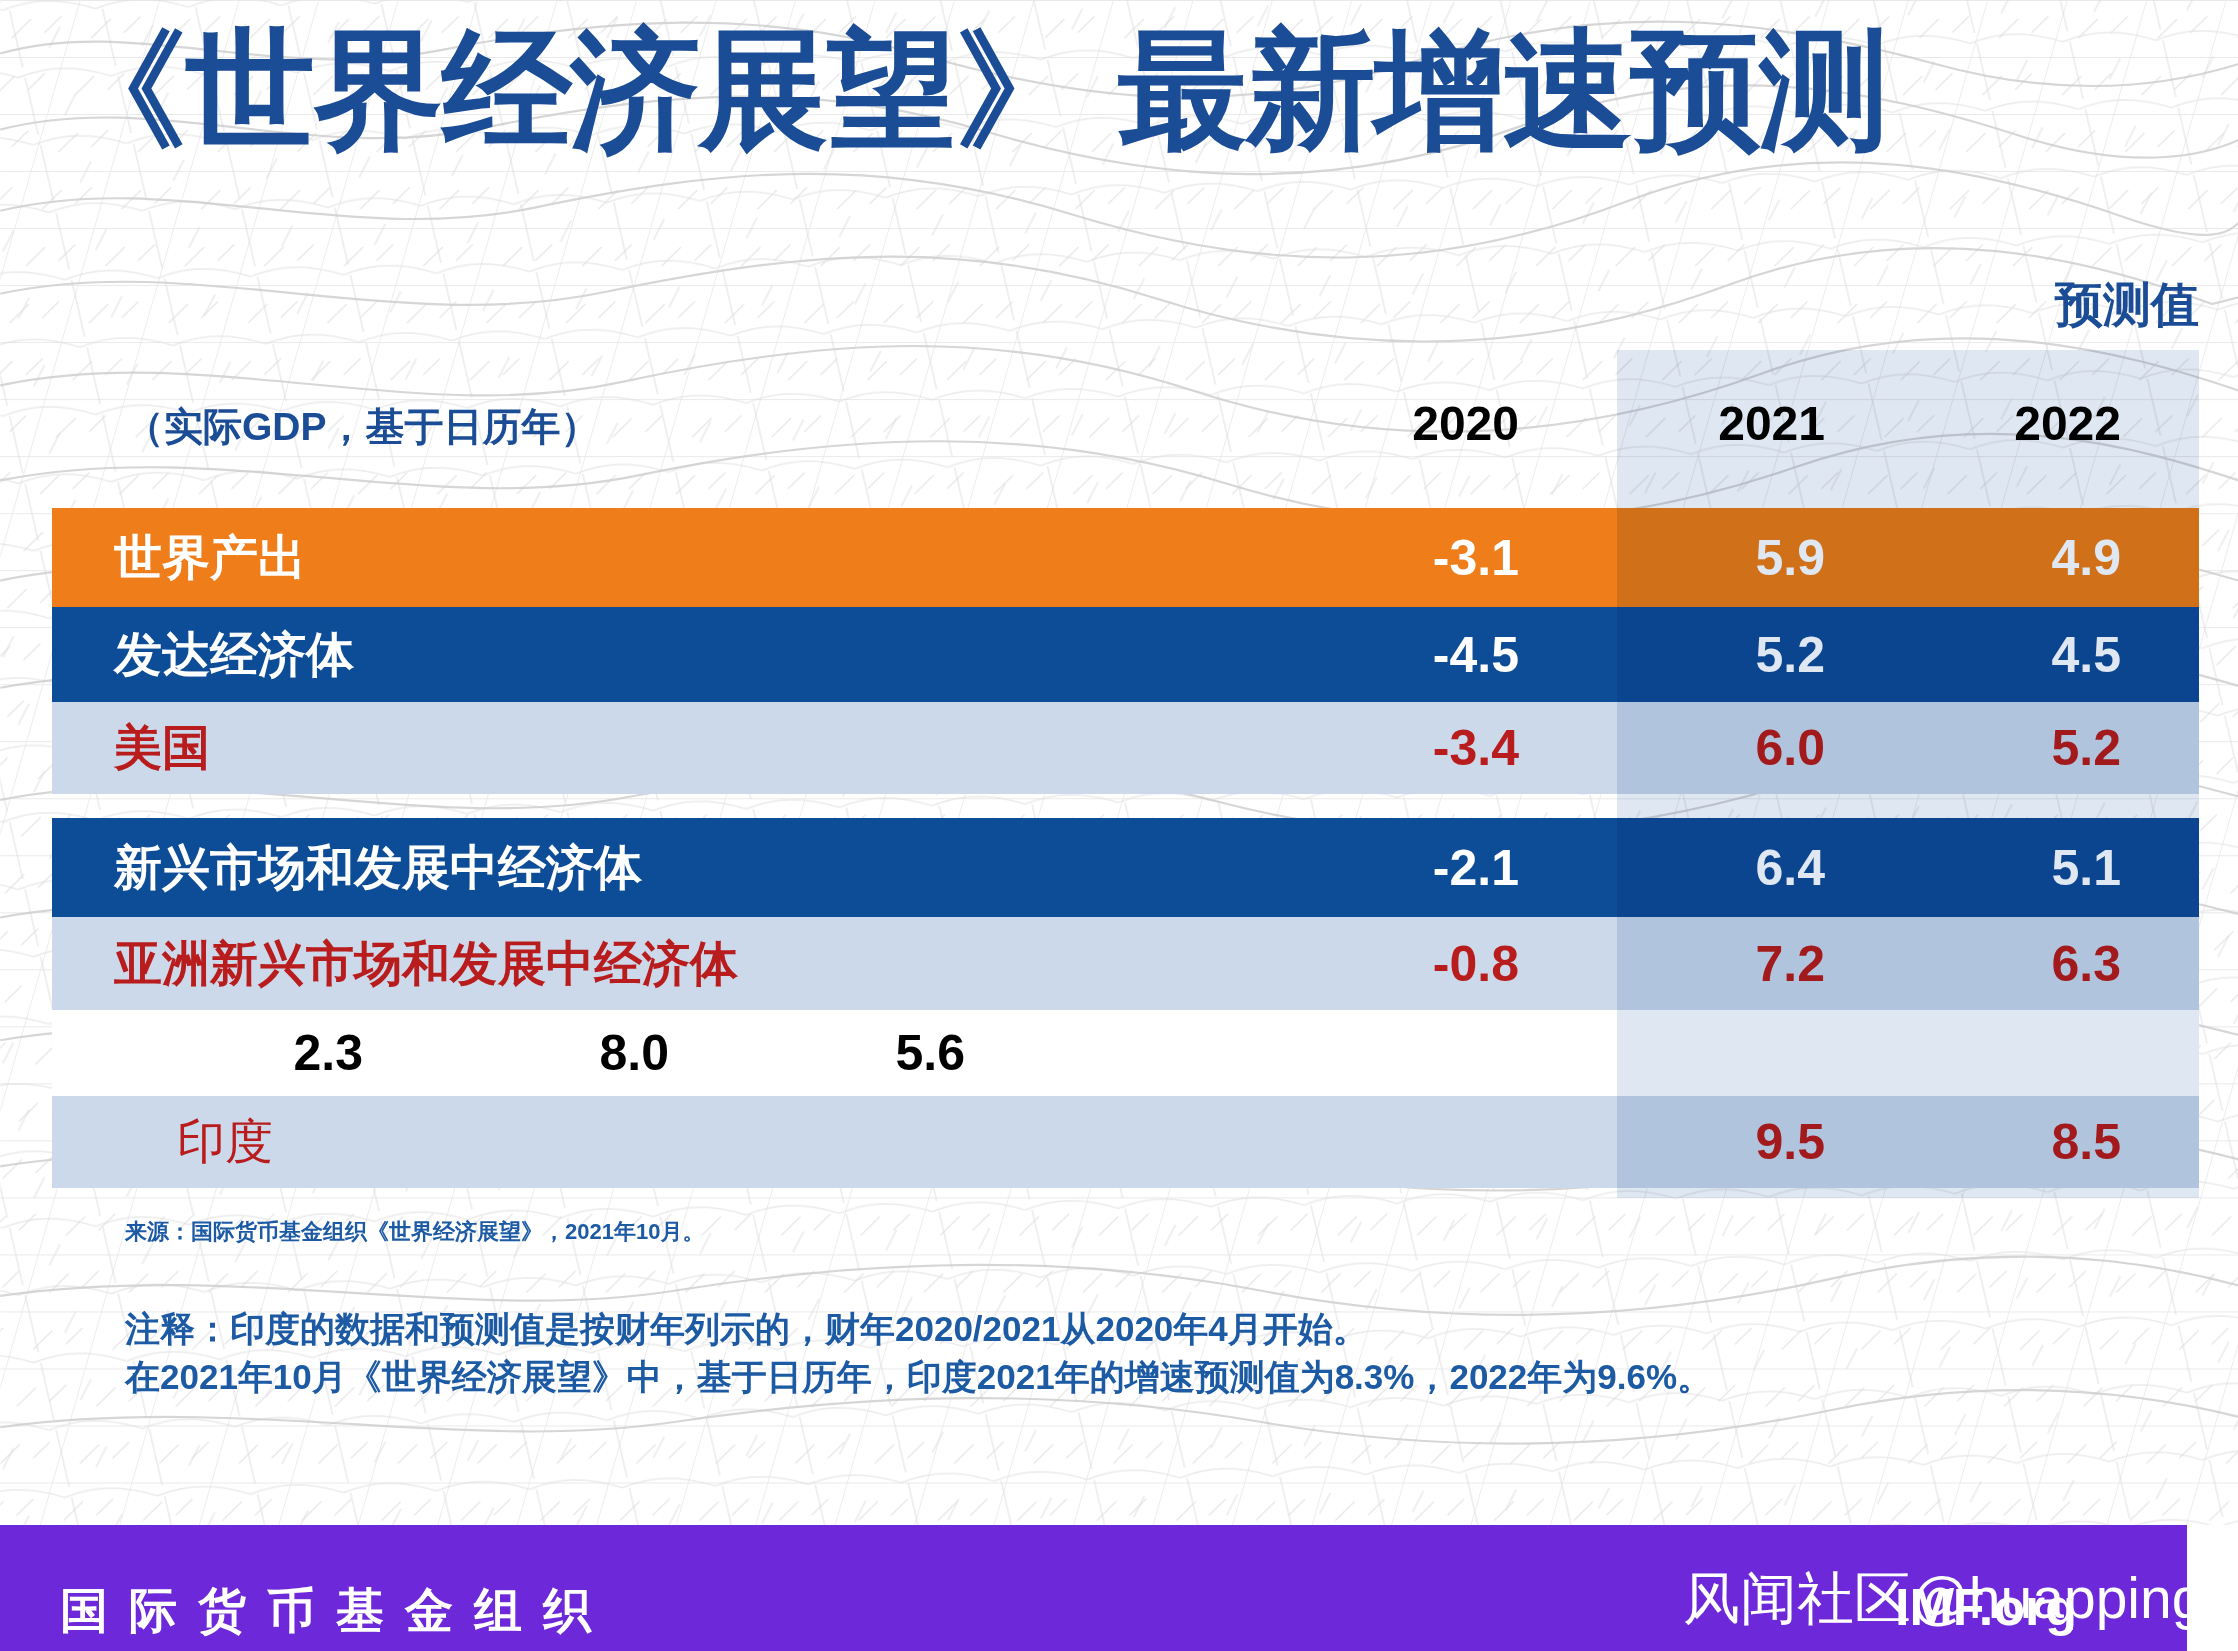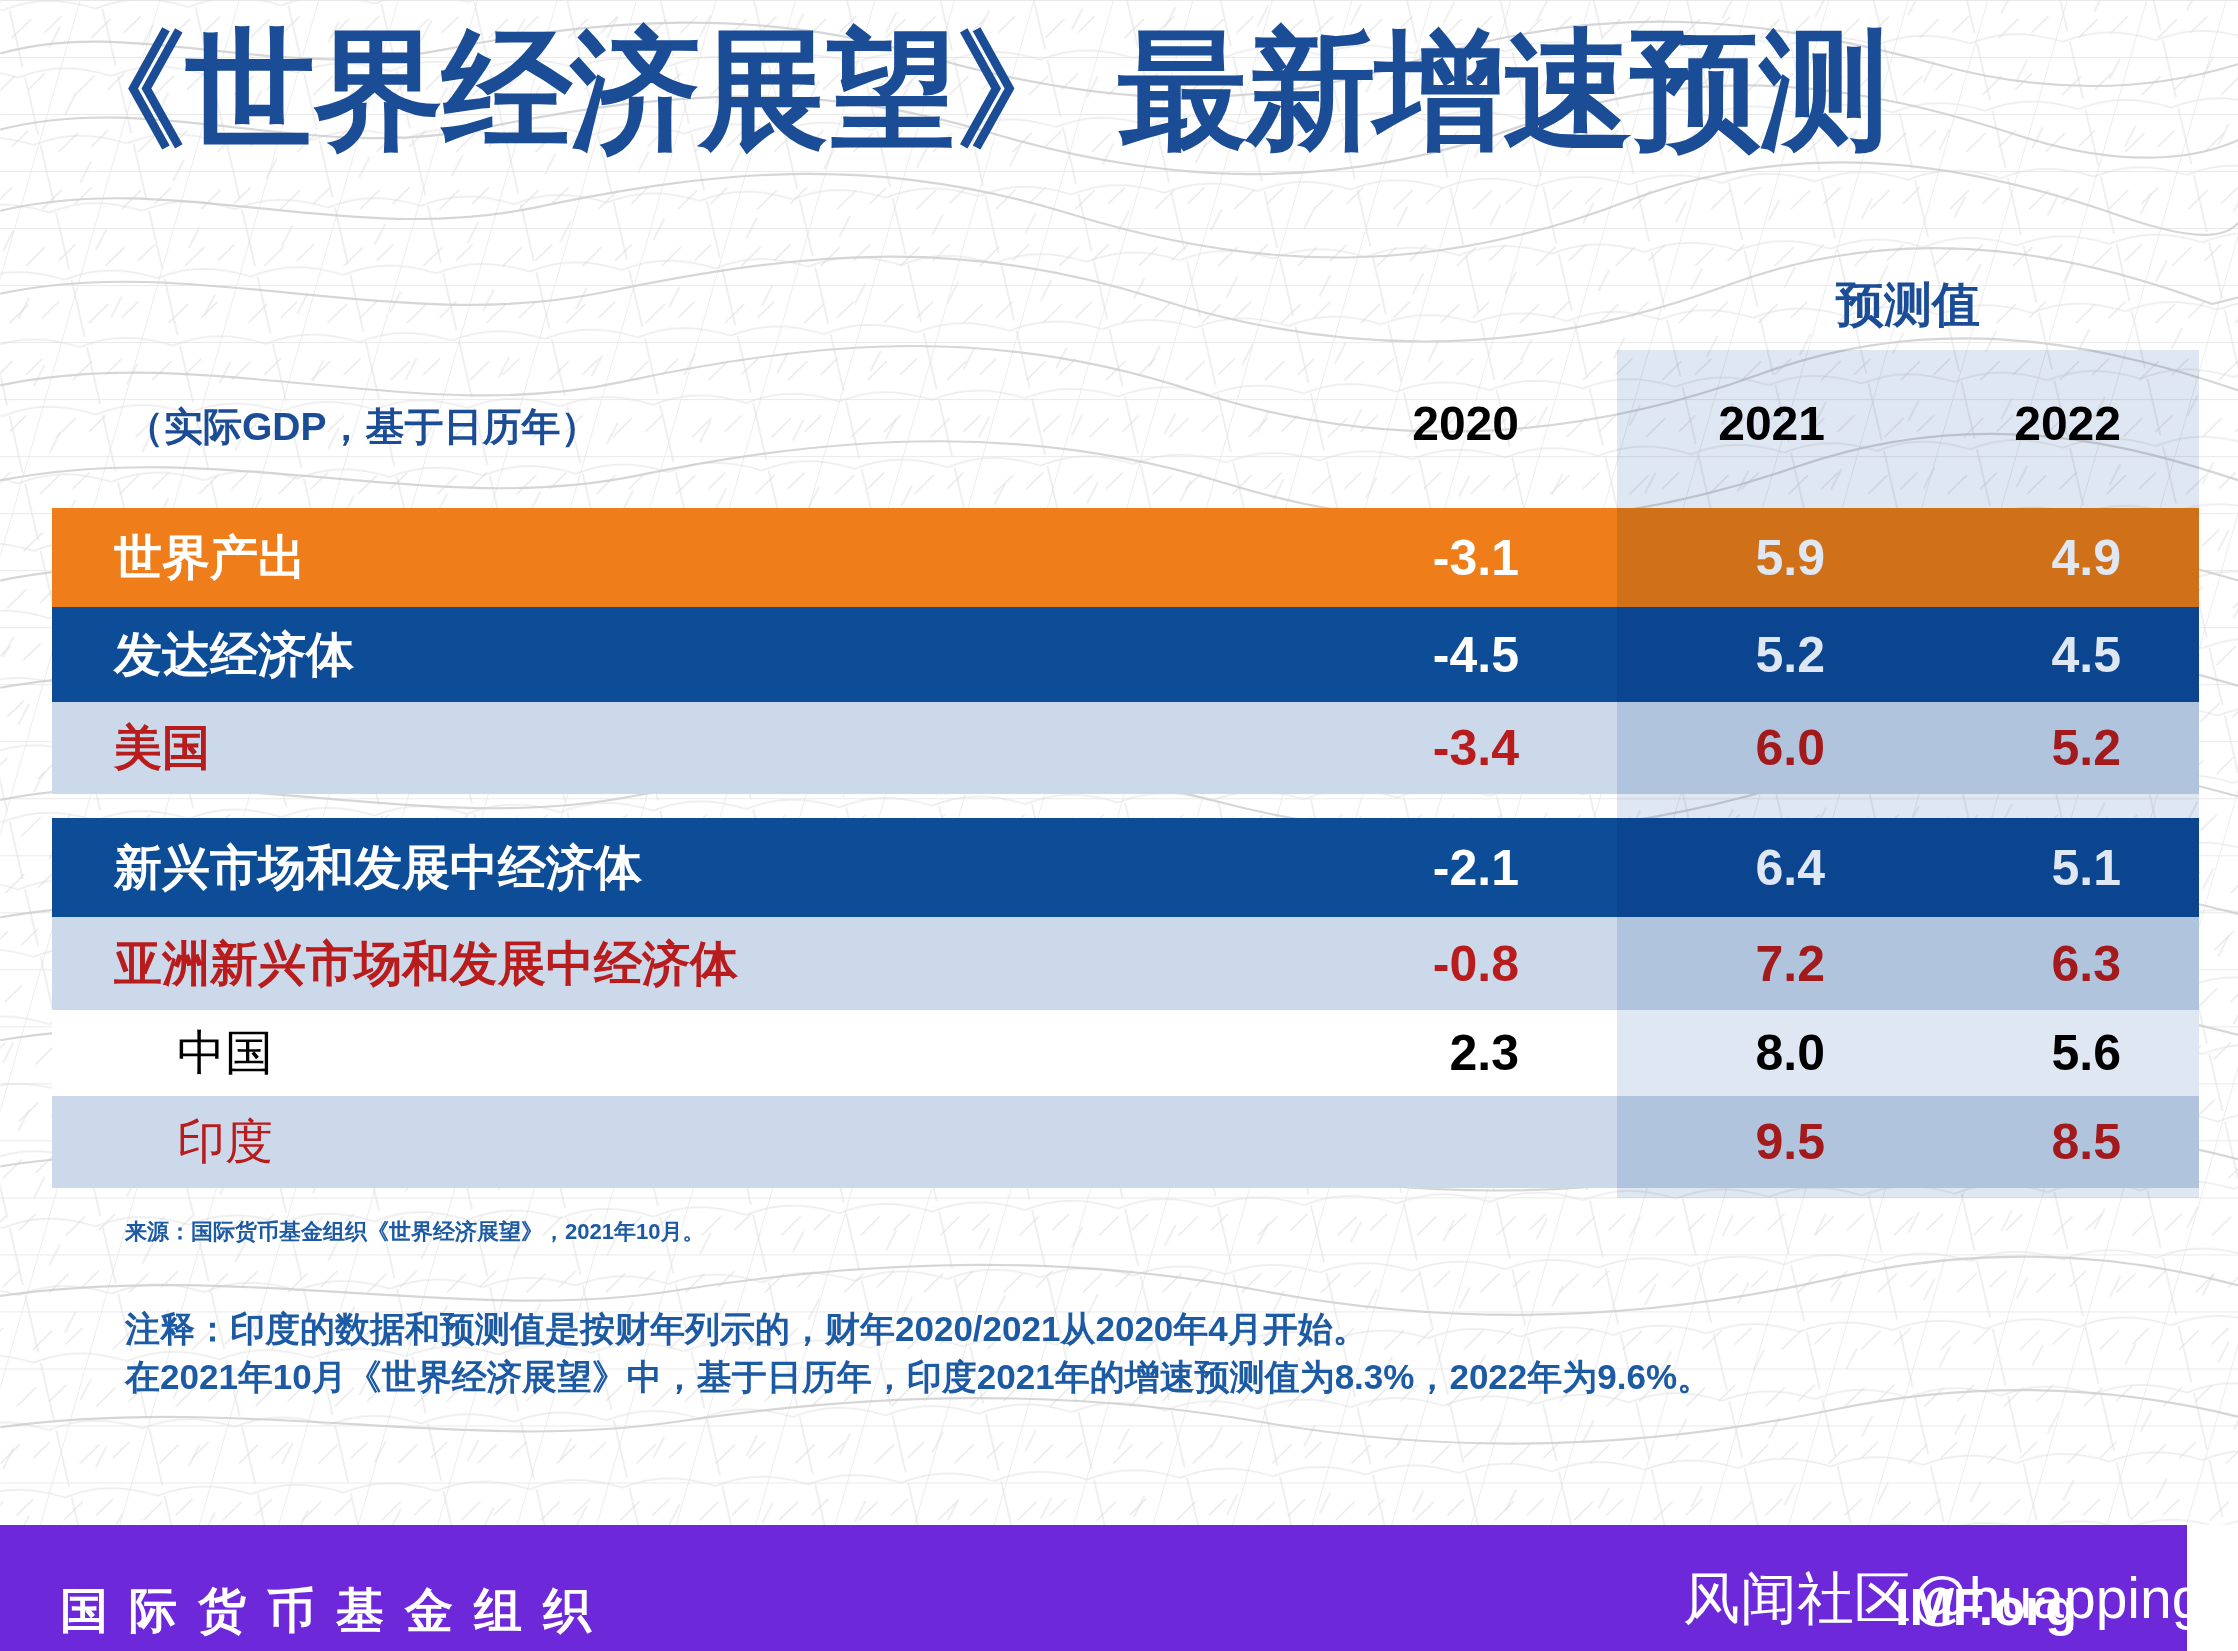--- a/index.html
+++ b/index.html
@@ -12,21 +12,21 @@
   .mesh{position:absolute;left:0;top:0;z-index:0;}
   
   .title{
     position:absolute;left:57px;top:3.5px;z-index:3;
     font-size:130px;font-weight:700;color:#1B4C96;
     letter-spacing:-1.7px;white-space:nowrap;
   }
   
   .forecast-label{
     position:absolute;left:1617px;top:273px;width:582px;z-index:3;
-    text-align:center;font-size:48px;font-weight:700;color:#1B4C96;
+    text-align:right;font-size:48px;font-weight:700;color:#1B4C96;
   }
   
   .hdr-row{
     position:absolute;left:52px;top:396px;width:2147px;z-index:3;
     display:flex;align-items:baseline;
   }
   .unit{flex:1;padding-left:73px;font-size:39px;font-weight:700;color:#1B4C96;white-space:nowrap;}
   .hcol{font-size:48px;font-weight:700;color:#000;text-align:right;}
   .c2020{width:311px}.c2021{width:306px}.c2022{width:296px}.rpad{width:78px}
   
@@ -151,21 +151,20 @@
 
   <div class="grow r-light h108">
     <div class="lab">亚洲新兴市场和发展中经济体</div>
     <div class="num c2020">-0.8</div>
     <div class="num c2021">7.2</div>
     <div class="num c2022">6.3</div>
     <div class="rpad"></div>
   </div>
 
   <div class="grow r-white indent h100">
-    <div class="lab">中国</div>
     <div class="num c2020">2.3</div>
     <div class="num c2021">8.0</div>
     <div class="num c2022">5.6</div>
     <div class="rpad"></div>
   </div>
 
   <div class="grow r-light indent h107">
     <div class="lab">印度</div>
     <div class="num c2021">9.5</div>
     <div class="num c2022">8.5</div>

